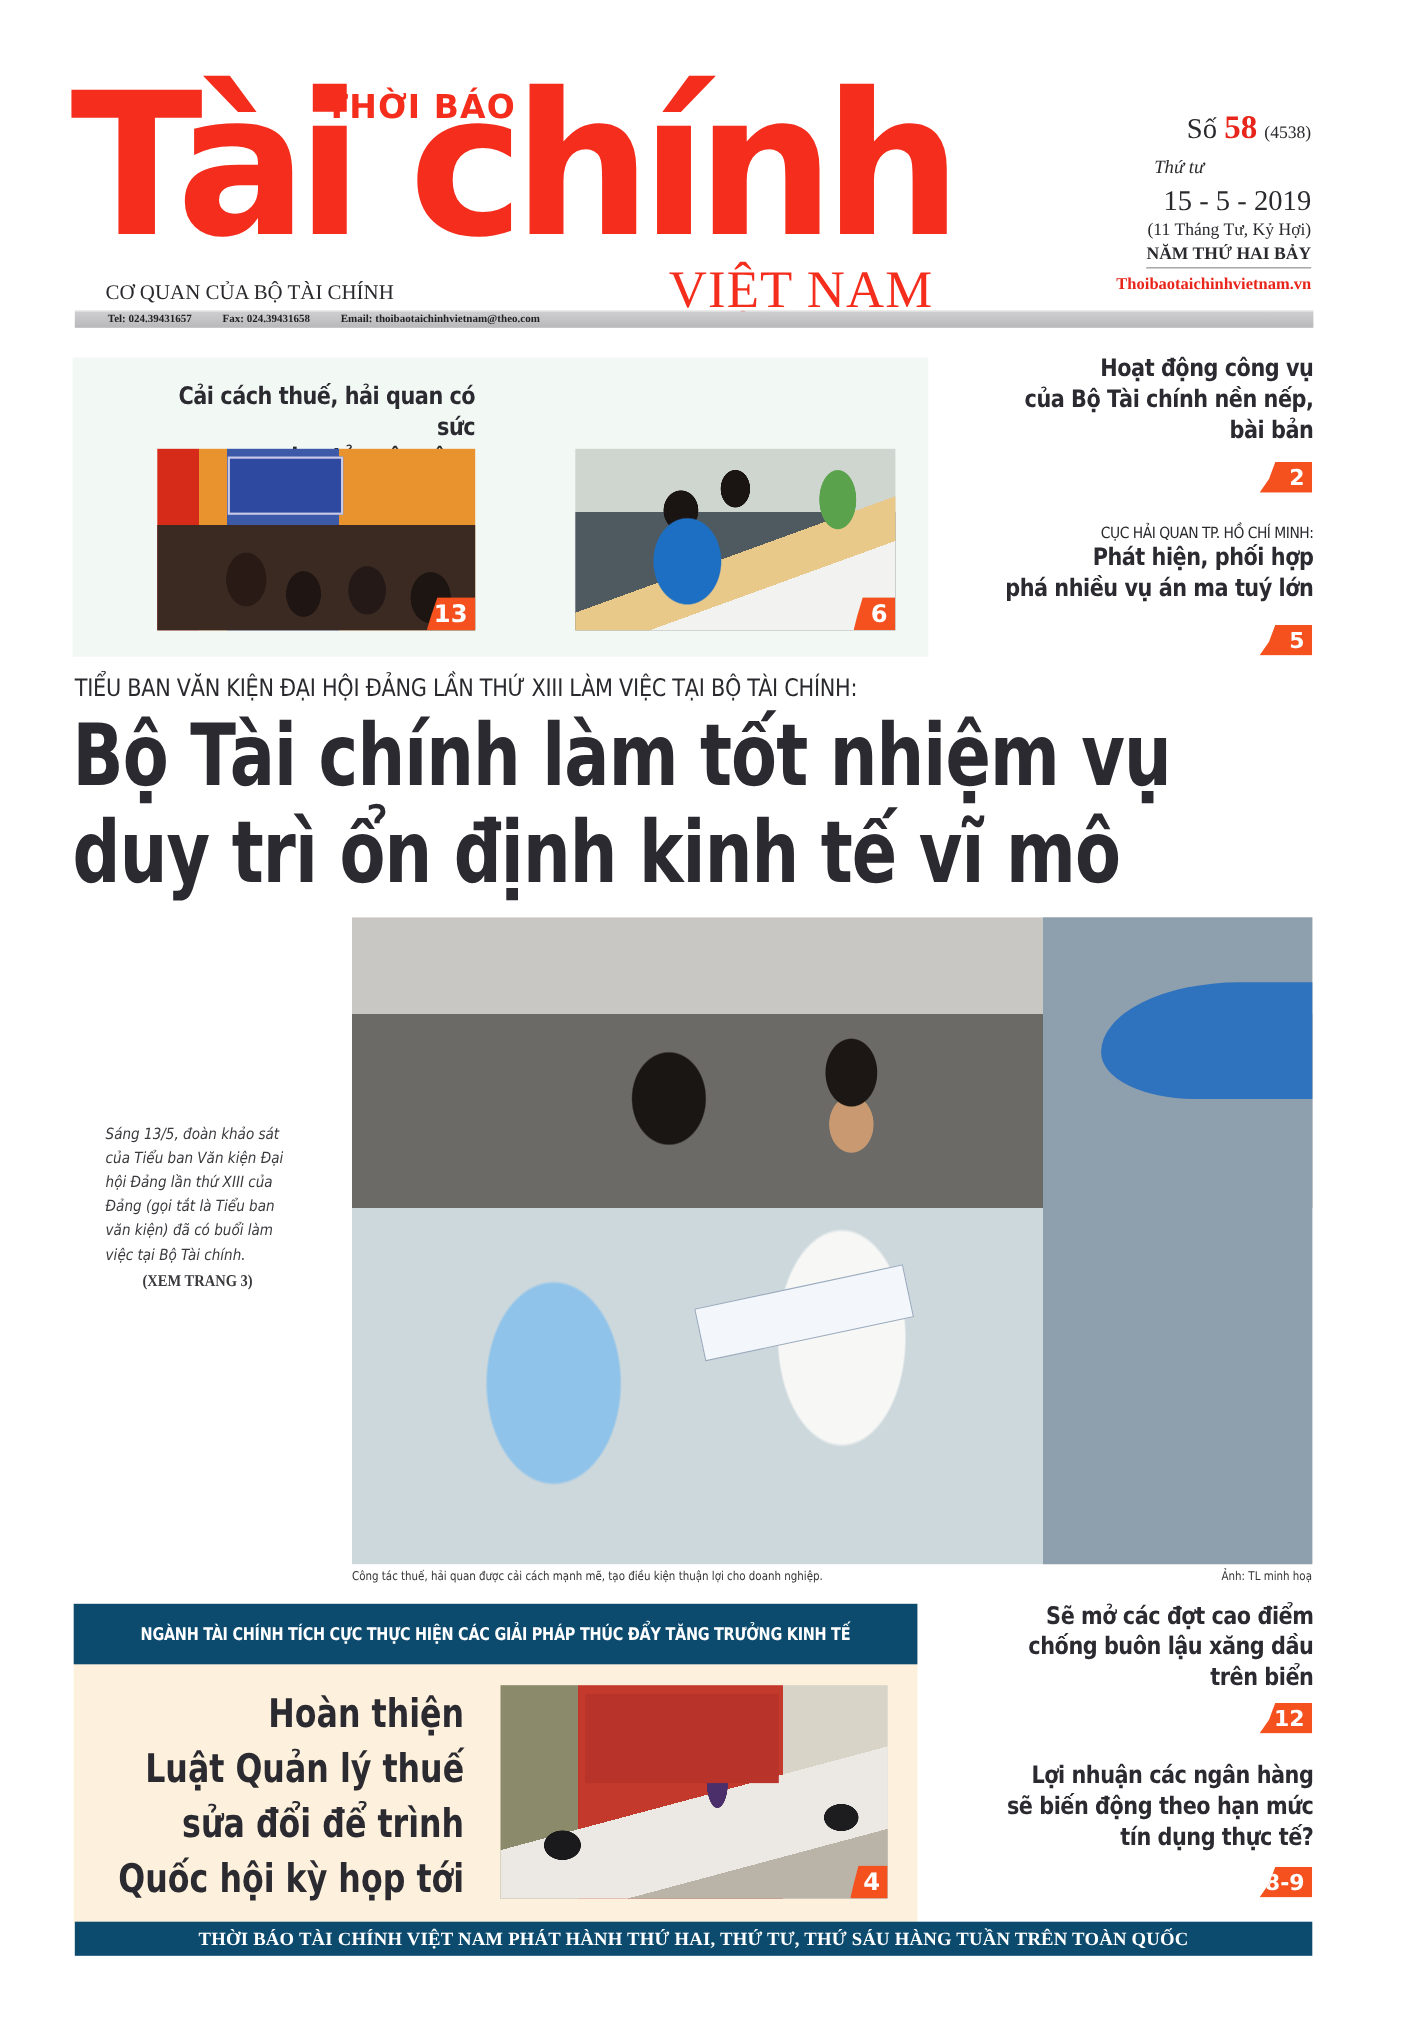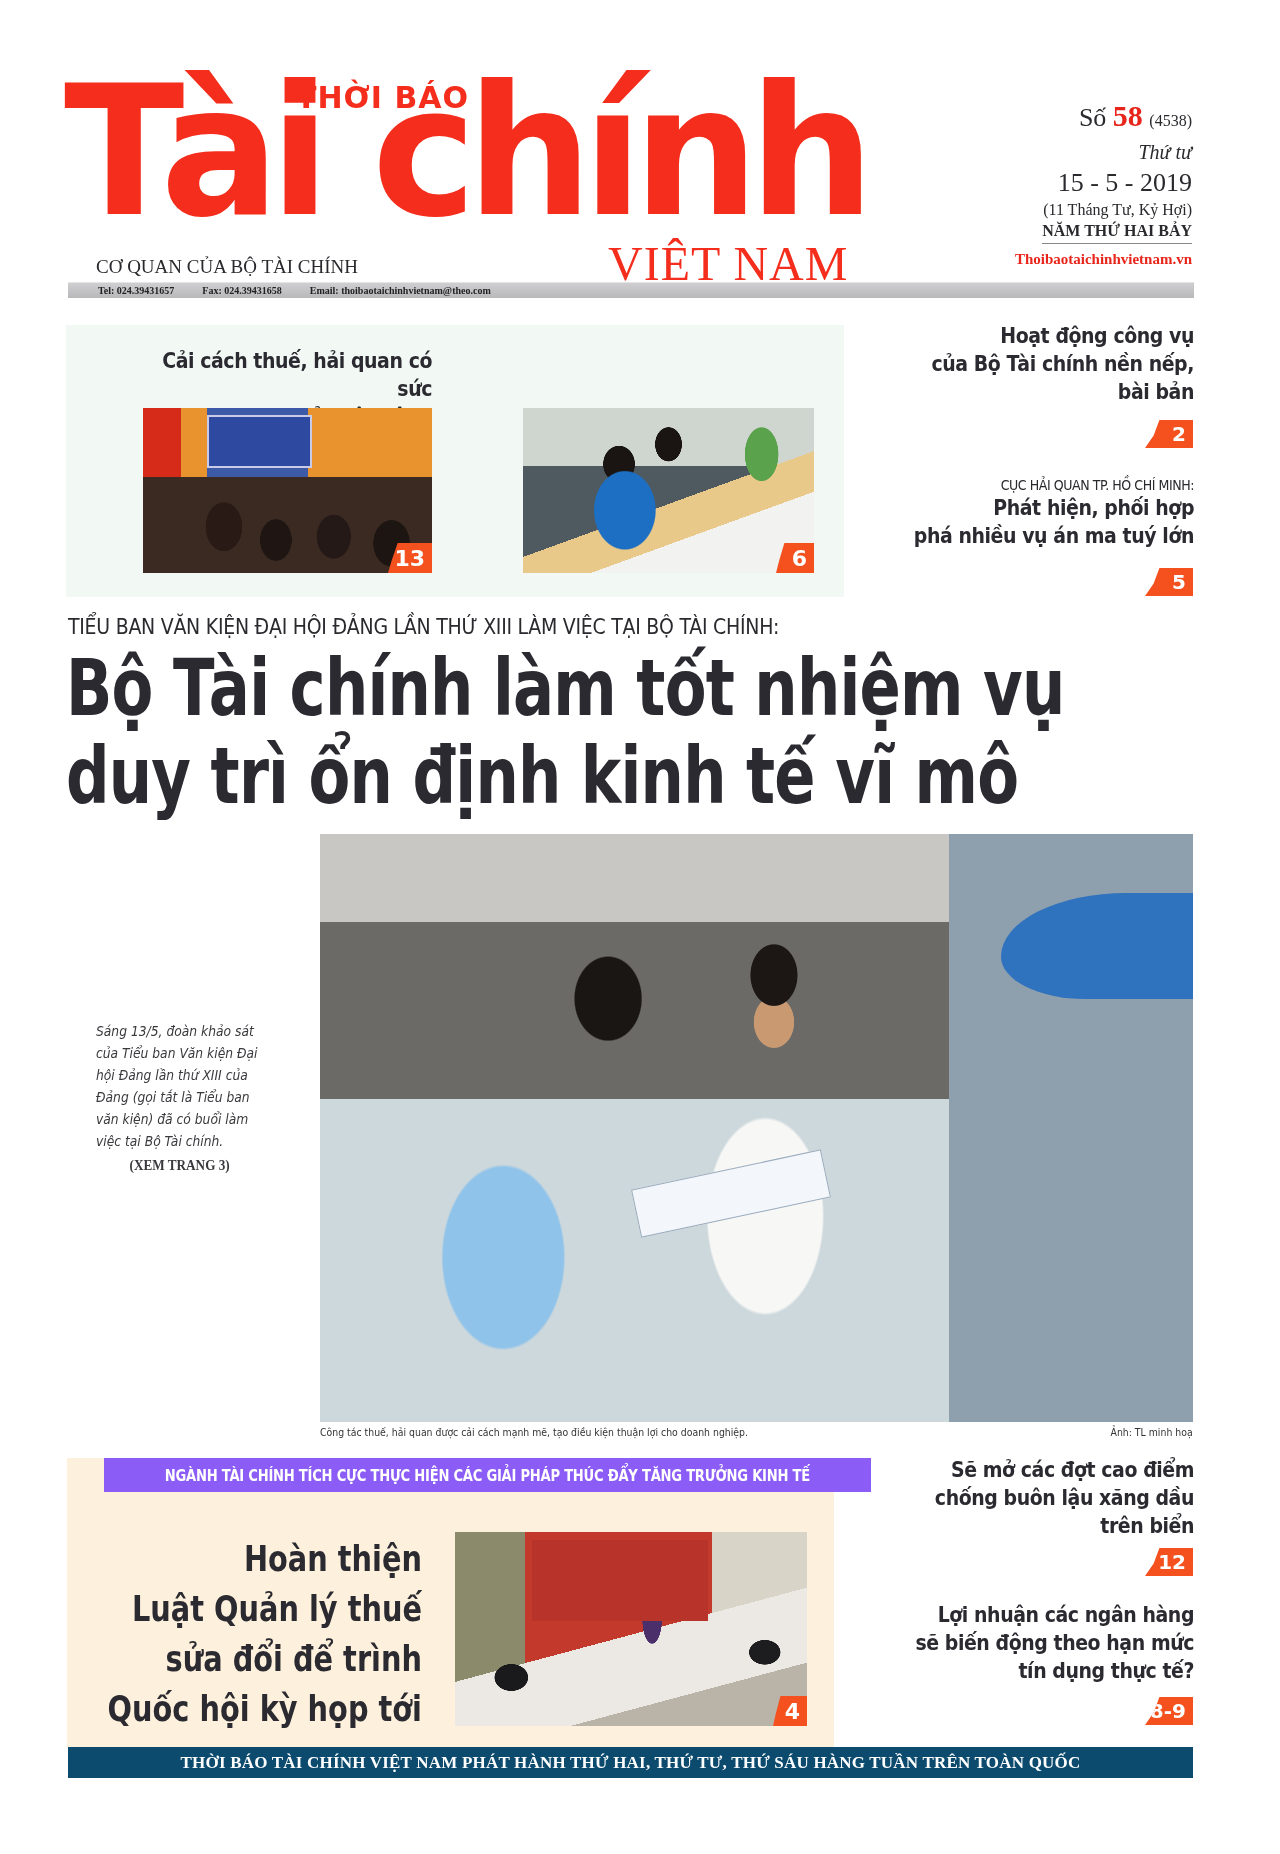--- a/index.html
+++ b/index.html
@@ -12,21 +12,21 @@
   .mast-logo { left: 64px; top: 62px; font-family: "DejaVu Sans", sans-serif; font-weight: bold; font-size: 180px; line-height: 1; color: #f42d1c; letter-spacing: -10px; transform: scaleX(0.98); transform-origin: left top; white-space: nowrap; }
   .mast-vietnam { left: 608px; top: 240px; font-family: "Liberation Serif", serif; font-size: 48px; color: #f42d1c; letter-spacing: 1px; line-height: 1; }
   .mast-agency { left: 96px; top: 256px; font-family: "Liberation Serif", serif; font-size: 19px; color: #2a2a2e; }
   .contact-strip { left: 68px; top: 282px; width: 1126px; height: 16px; background: linear-gradient(#cfcfd1, #b8b8bb); border-top: 1px solid #e5e5e5; display: flex; align-items: center; padding-left: 30px; gap: 28px; font-family: "Liberation Serif", serif; font-weight: bold; font-size: 10px; color: #222; }
   .contact-strip span { white-space: nowrap; }
 
   .issue { right: 88px; top: 100px; width: 240px; text-align: right; font-family: "Liberation Serif", serif; color: #2a2a2e; }
   .issue-no { font-size: 26px; line-height: 32px; }
   .issue-no .num { color: #e8251a; font-weight: bold; font-size: 30px; }
   .issue-no .sub { font-size: 16px; }
-  .issue-day { font-style: italic; font-size: 20px; line-height: 30px; }
+  .issue-day { font-style: italic; font-size: 17px; line-height: 30px; text-align: center; }
   .issue-date { font-size: 26px; line-height: 32px; }
   .issue-lunar { font-size: 16px; line-height: 22px; }
   .issue-year { font-weight: bold; font-size: 16px; line-height: 20px; border-bottom: 1px solid #888; display: inline-block; padding-bottom: 2px; }
   .issue-site { font-weight: bold; font-size: 15px; color: #e8251a; line-height: 26px; margin-top: 2px; }
 
   
   .cond { font-family: "DejaVu Sans", sans-serif; font-weight: bold; color: #2a2a30; letter-spacing: -0.5px; }
 
   
   .teaser-panel { left: 66px; top: 325px; width: 778px; height: 272px; background: #f2f8f3; }
@@ -74,21 +74,21 @@
       linear-gradient(180deg, #c8c7c3 0 15%, #6b6a66 15% 45%, #cdd8dc 45% 100%); overflow: hidden; }
   .lead-photo::before { content: ""; position: absolute; left: 78%; top: 10%; width: 24%; height: 18%; background: #2f72bd; border-radius: 60% 0 0 40%; }
   .lead-photo::after { content: ""; position: absolute; left: 36%; top: 57%; width: 22%; height: 8%; background: #f3f6fb; transform: rotate(-12deg); border: 1px solid #9ab; }
   .photo-credit-row { left: 320px; top: 1426px; width: 873px; display: flex; justify-content: space-between; font-family: "DejaVu Sans", sans-serif; font-size: 11px; color: #333; transform-origin: left top; }
   .photo-credit-row span { display: inline-block; transform: scaleX(0.85); }
   .photo-credit-row span:first-child { transform-origin: left; }
   .photo-credit-row span:last-child { transform-origin: right; }
 
   
   .feature-box { left: 67px; top: 1458px; width: 767px; height: 290px; background: #fdf0dc; }
-  .feature-band { position: absolute; left: 0; top: 0; width: 100%; height: 34px; background: #8b5cf6; display: flex; align-items: center; justify-content: center; margin-left: 37px; }
+  .feature-band { position: absolute; left: 0; top: 0; width: 100%; height: 55px; background: #0c4a6e; display: flex; align-items: center; justify-content: center; }
   .feature-band span { font-family: "DejaVu Sans", sans-serif; font-weight: bold; font-size: 16px; color: #fff; transform: scaleX(0.82); white-space: nowrap; letter-spacing: -0.3px; }
   .feature-title { position: absolute; right: 412px; top: 76px; text-align: right; font-family: "DejaVu Sans", sans-serif; font-weight: bold; font-size: 36px; line-height: 50px; color: #2a2a30; transform: scaleX(0.8); transform-origin: right top; white-space: nowrap; }
   .feature-photo { left: 455px; top: 1532px; width: 352px; height: 194px; background:
       radial-gradient(ellipse 16px 40px at 56% 45%, #4b2f6b 60%, transparent 62%),
       radial-gradient(ellipse 30px 24px at 16% 75%, #1a1a1c 55%, transparent 57%),
       radial-gradient(ellipse 28px 22px at 88% 62%, #1d1d20 55%, transparent 57%),
       linear-gradient(165deg, transparent 0 52%, #ece9e4 52% 78%, #b9b3a8 78% 100%),
       linear-gradient(90deg, #8b8a6a 0 20%, #c33a2c 20% 73%, #d8d4c8 73% 100%); overflow: hidden; }
   .feature-photo::after { content: ""; position: absolute; left: 22%; top: 4%; width: 50%; height: 42%; background: #b8332a; }
 

